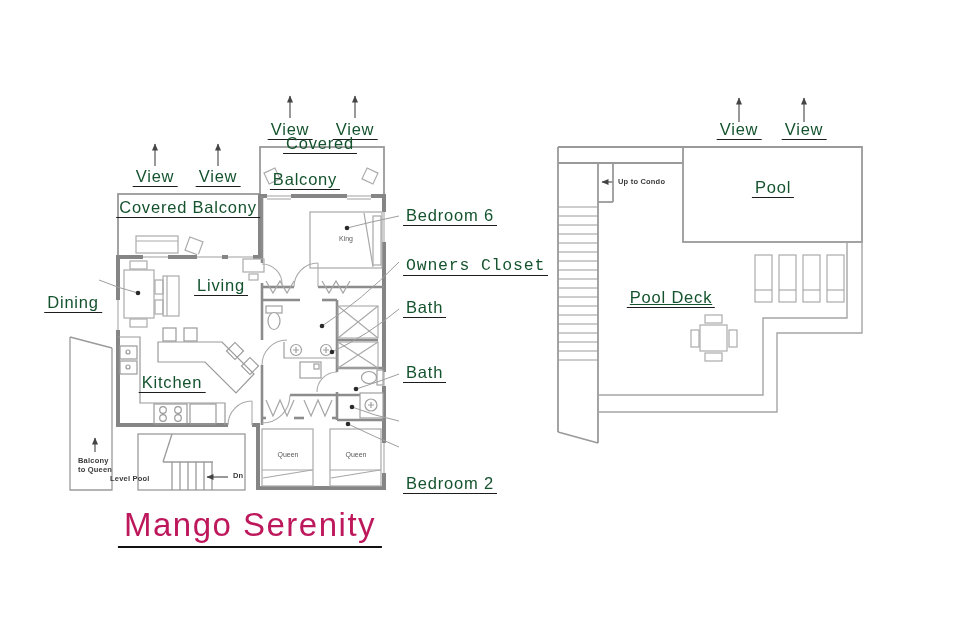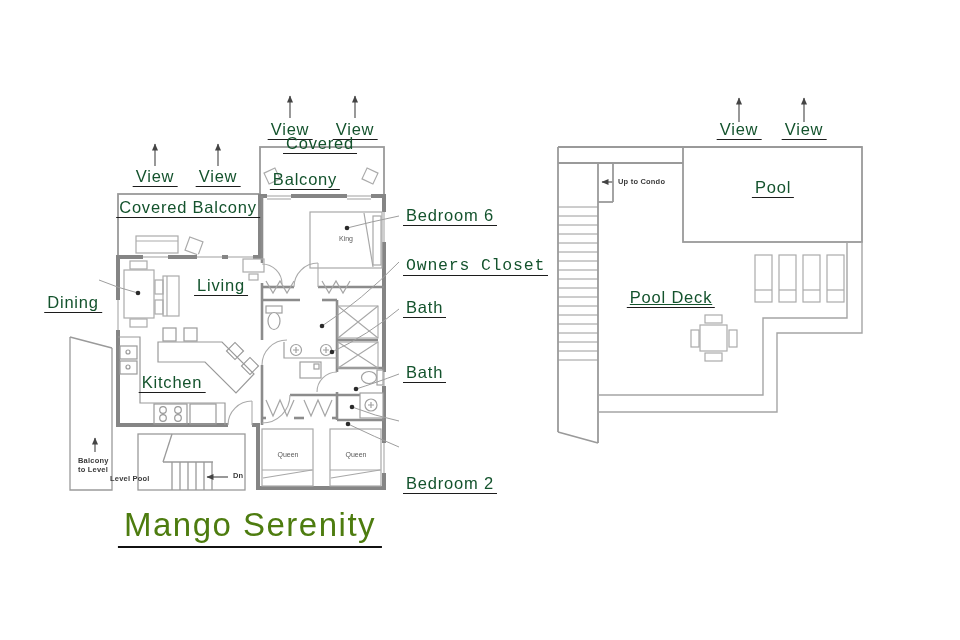--- a/index.html
+++ b/index.html
@@ -8,21 +8,21 @@
   #stage{position:absolute;left:0;top:0;width:960px;height:640px;background:#fff;}
   svg{position:absolute;left:0;top:0;}
   .lbl{position:absolute;white-space:nowrap;color:#14532d;font-size:16.5px;
        letter-spacing:0.8px;line-height:1.05;border-bottom:1.6px solid #1c1c1c;
        padding:0 3px 1px 3px;transform:translateX(-50%);}
   .lbl.leftalign{transform:none;}
   .small{position:absolute;white-space:nowrap;color:#3a3a3a;font-size:7.5px;
          letter-spacing:0.2px;line-height:1.1;font-weight:bold;}
   .bedtxt{position:absolute;white-space:nowrap;color:#5a5a5a;font-size:7px;
           transform:translateX(-50%);}
-  .title{position:absolute;white-space:nowrap;color:#4d7c0f;font-size:33px;
+  .title{position:absolute;white-space:nowrap;color:#be185d;font-size:33px;
          letter-spacing:1.5px;border-bottom:2.4px solid #111;padding:0 6px 2px 6px;
          transform:translateX(-50%);}
 </style>
 </head>
 <body>
 
 <div id="stage">
 
 <svg width="960" height="640" viewBox="0 0 960 640">
   <defs>
@@ -287,21 +287,21 @@
 <div class="lbl leftalign" style="left:403px;top:257px;font-family:Liberation Mono, monospace;">Owners Closet</div>
 <div class="lbl leftalign" style="left:403px;top:299px;">Bath</div>
 <div class="lbl leftalign" style="left:403px;top:364px;">Bath</div>
 <div class="lbl leftalign" style="left:403px;top:439px;margin-top:36px;">Bedroom 2</div>
 
 <div class="bedtxt" style="left:346px;top:235px;">King</div>
 <div class="bedtxt" style="left:288px;top:451px;">Queen</div>
 <div class="bedtxt" style="left:356px;top:451px;">Queen</div>
 
 <div class="small" style="left:78px;top:457px;">Balcony</div>
-<div class="small" style="left:78px;top:466px;">to Level</div>
+<div class="small" style="left:78px;top:466px;">to Queen</div>
 <div class="small" style="left:78px;top:475px;margin-left:32px;">Level Pool</div>
 
 <div class="small" style="left:233px;top:472px;">Dn</div>
 
 <div class="title" style="left:250px;top:506px;">Mango Serenity</div>
 
 <div class="lbl" style="left:739px;top:121px;">View</div>
 <div class="lbl" style="left:804px;top:121px;">View</div>
 
 <div class="lbl" style="left:773px;top:179px;">Pool</div>

